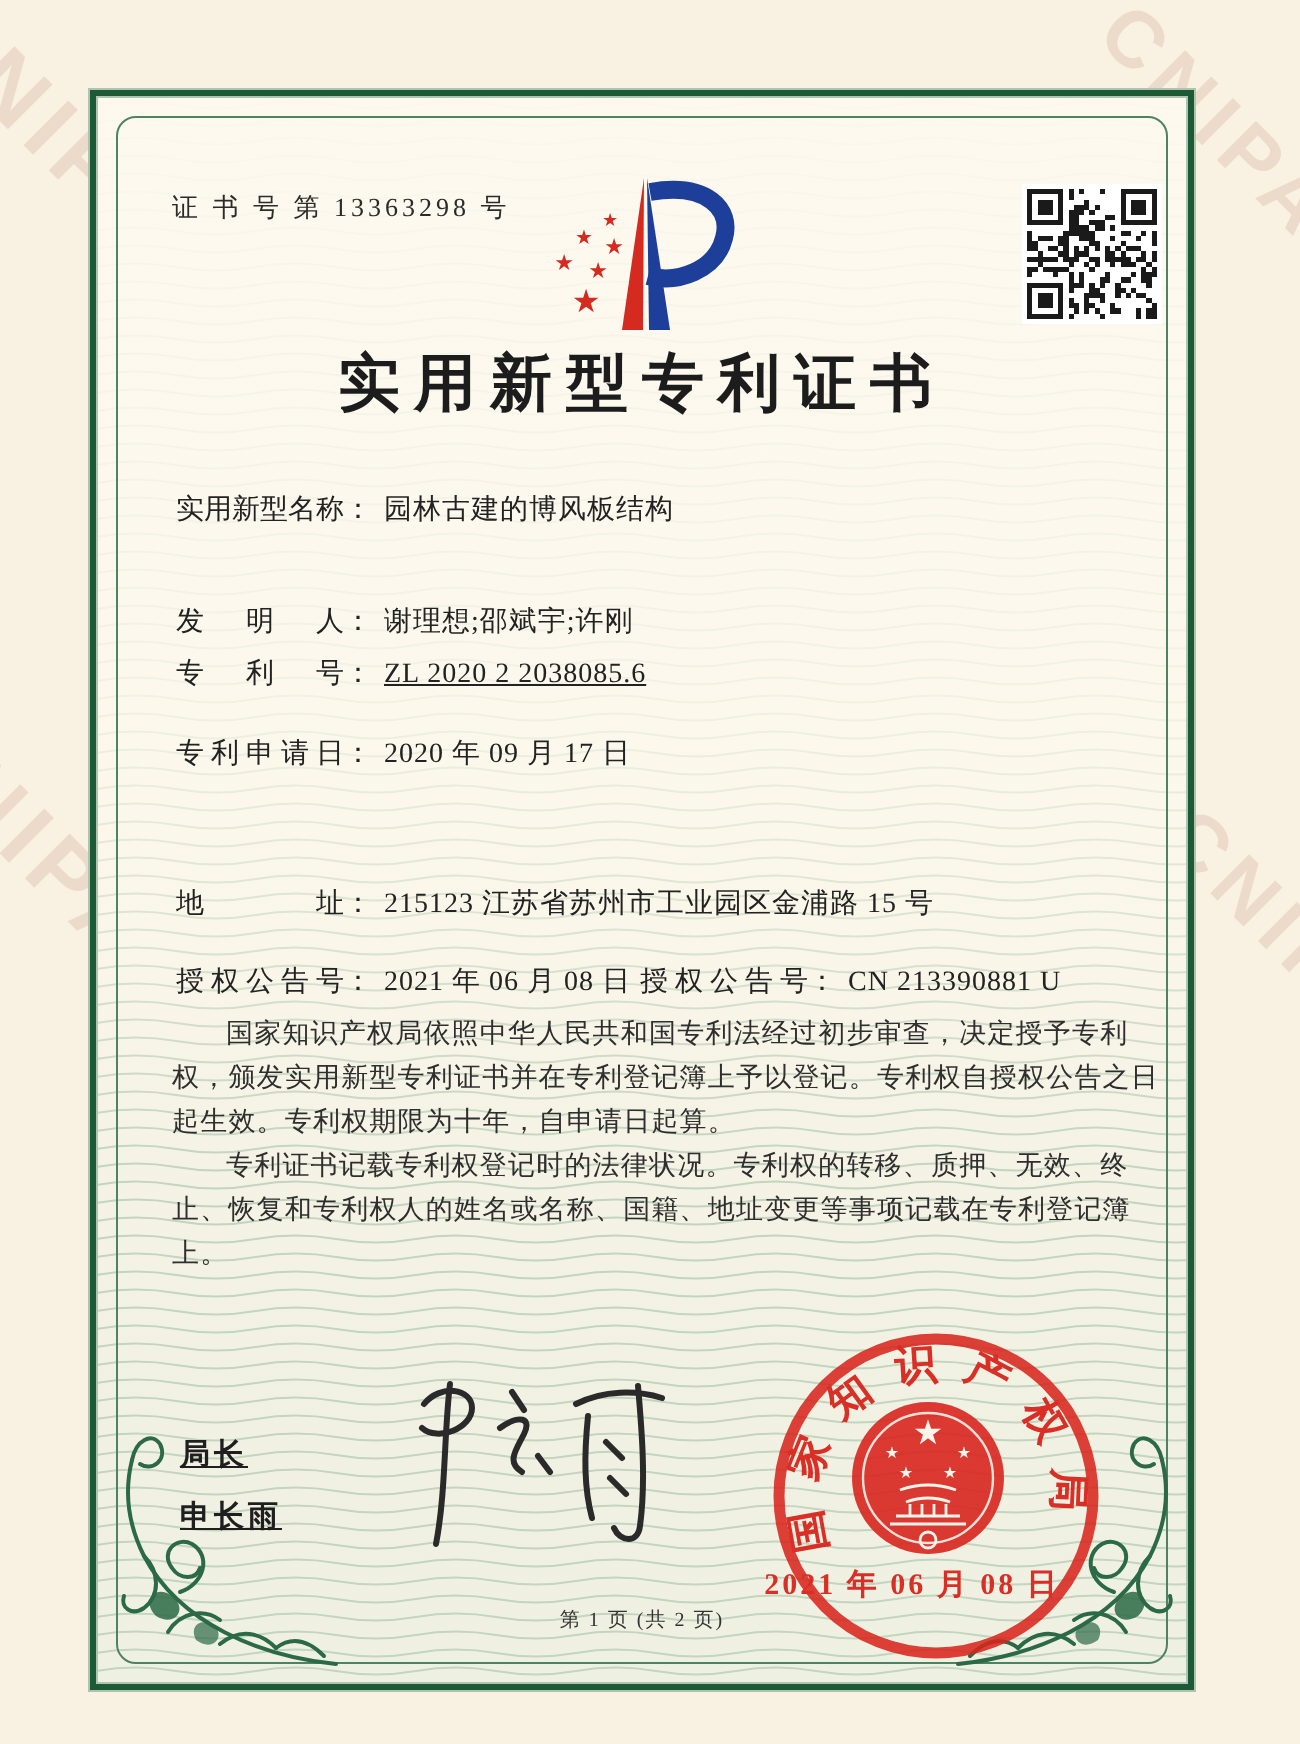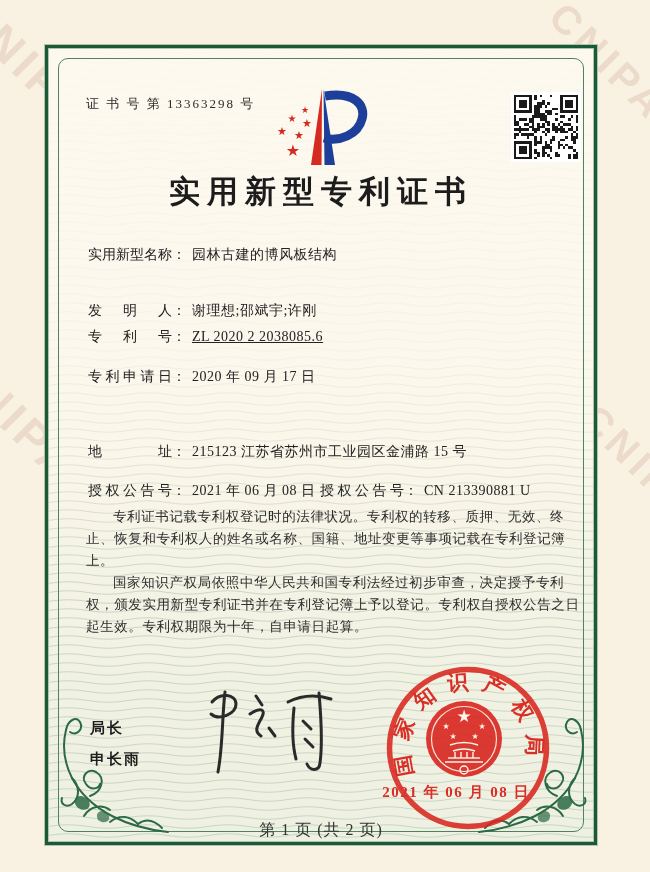--- a/index.html
+++ b/index.html
@@ -29,25 +29,25 @@
   .frow{position:absolute;left:88px;font-size:14px;z-index:6;white-space:nowrap;color:#222;}
   .flabel{display:inline-block;width:84px;text-align:justify;text-align-last:justify;
           vertical-align:bottom;font-weight:500;}
   .fcolon{display:inline-block;margin-right:6px;}
   .fval{letter-spacing:.5px;}
   .fpair2{position:absolute;left:232px;top:0;white-space:nowrap;}
   .paras{position:absolute;left:86px;top:506px;width:502px;z-index:6;}
   .paras p{margin:0;text-indent:2em;font-size:13.5px;line-height:22px;letter-spacing:.6px;color:#2e2e2e;}
   .officials{position:absolute;left:90px;top:712px;z-index:6;
              font-family:"Liberation Sans",sans-serif;font-weight:bold;font-size:15px;
-             line-height:31px;color:#1f1f1f;letter-spacing:2px;}
+             line-height:31px;color:#1f1f1f;letter-spacing:2px;text-decoration:underline;}
   .signature{position:absolute;left:192px;top:686px;z-index:6;}
   .seal{position:absolute;left:372px;top:650px;z-index:7;opacity:.95;}
-  .footer{position:absolute;left:48px;top:820px;width:546px;text-align:center;
-          font-size:16px;letter-spacing:1px;color:#333;z-index:6;}
+  .footer{position:absolute;left:48px;top:803px;width:546px;text-align:center;
+          font-size:10px;letter-spacing:1px;color:#333;z-index:6;}
 </style>
 </head>
 <body>
 
 <div id="page">
 
   <span class="wm" style="left:-14px;top:-14px;font-size:46px;">CNIPA</span>
   <span class="wm" style="left:198px;top:92px;font-size:40px;color:rgba(201,156,134,.16);">CNIPA</span>
   <span class="wm" style="left:-26px;top:340px;font-size:46px;">CNIPA</span>
   <span class="wm" style="left:414px;top:214px;font-size:44px;color:rgba(190,160,150,.22);">CNIPA</span>
@@ -326,22 +326,22 @@
     <span class="flabel">地 址</span><span class="fcolon">：</span><span class="fval">215123 江苏省苏州市工业园区金浦路 15 号</span>
   </div>
   <div class="frow" style="top:482px;">
     <span class="flabel">授权公告号</span><span class="fcolon">：</span><span class="fval">2021 年 06 月 08 日</span>
     <span class="fpair2">
       <span class="flabel">授权公告号</span><span class="fcolon">：</span><span class="fval">CN 213390881 U</span>
     </span>
   </div>
 
   <div class="paras">
+    <p>国家知识产权局依照中华人民共和国专利法经过初步审查，决定授予专利权，颁发实用新型专利证书并在专利登记簿上予以登记。专利权自授权公告之日起生效。专利权期限为十年，自申请日起算。</p>
     <p>专利证书记载专利权登记时的法律状况。专利权的转移、质押、无效、终止、恢复和专利权人的姓名或名称、国籍、地址变更等事项记载在专利登记簿上。</p>
-    <p>国家知识产权局依照中华人民共和国专利法经过初步审查，决定授予专利权，颁发实用新型专利证书并在专利登记簿上予以登记。专利权自授权公告之日起生效。专利权期限为十年，自申请日起算。</p>
   </div>
 
   <div class="officials">
     <div>局长</div>
     <div>申长雨</div>
   </div>
 
   <svg class="signature" width="150" height="95" viewBox="0 0 150 95" aria-label="申长雨">
     <g fill="none" stroke="#2a2a2a" stroke-width="3" stroke-linecap="round">
       <path d="M20,16 C28,6 44,8 44,18 C44,28 27,35 19,28"></path>

